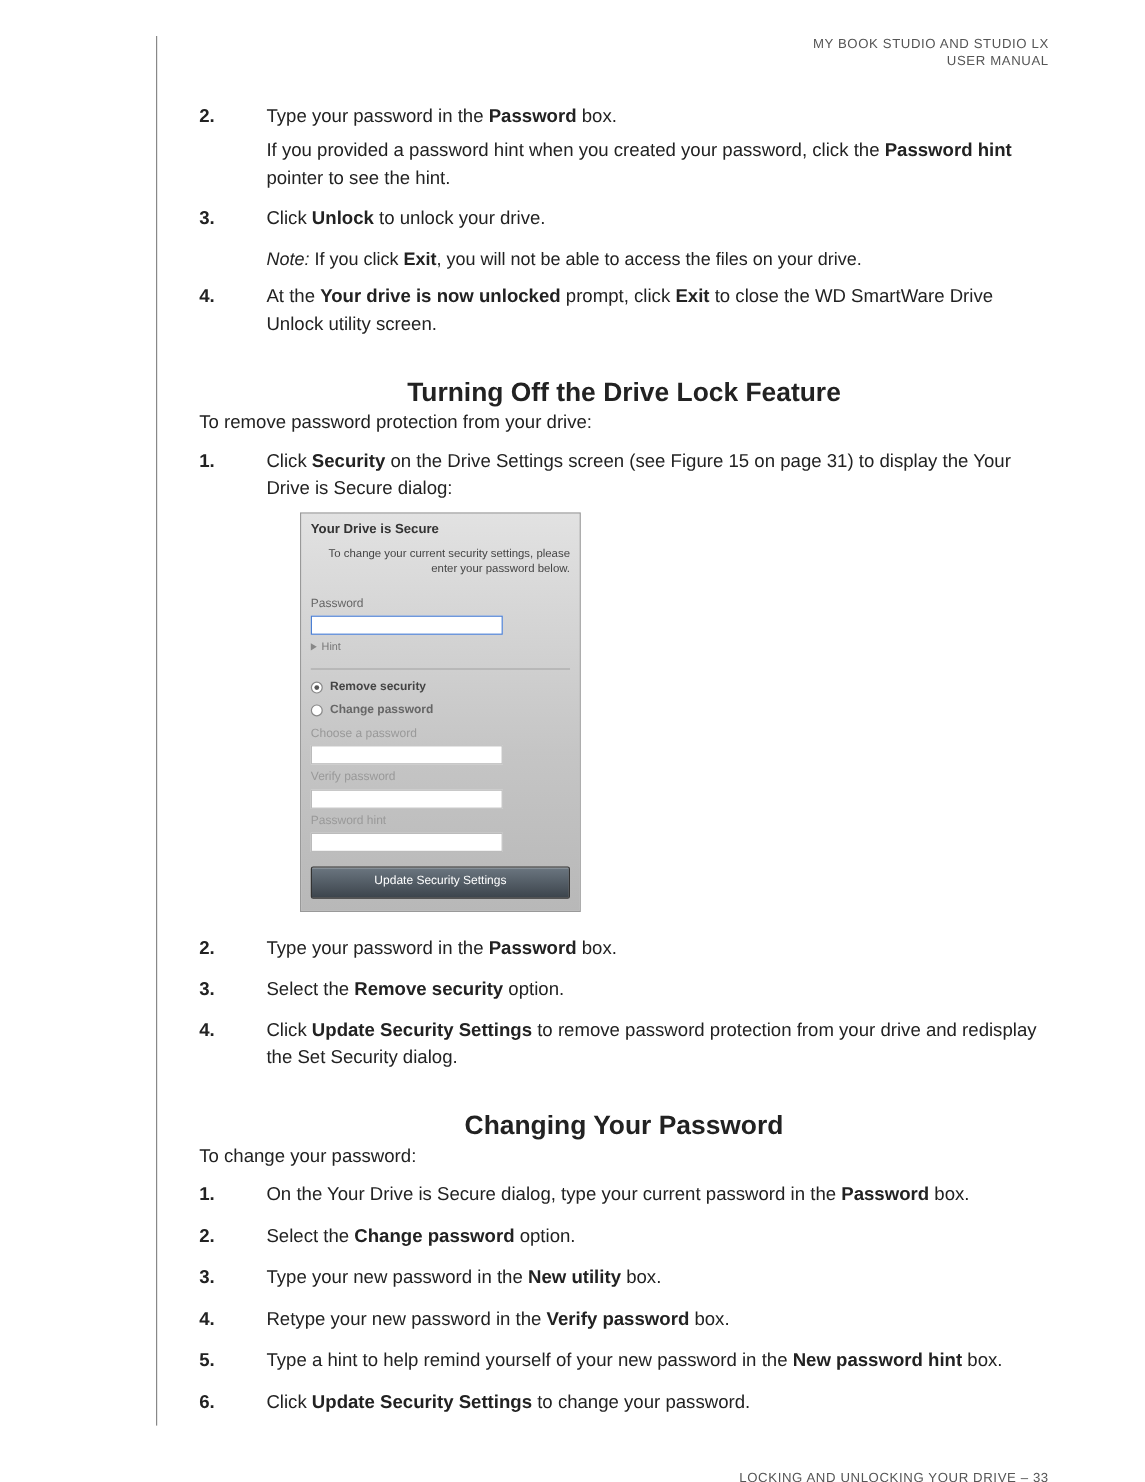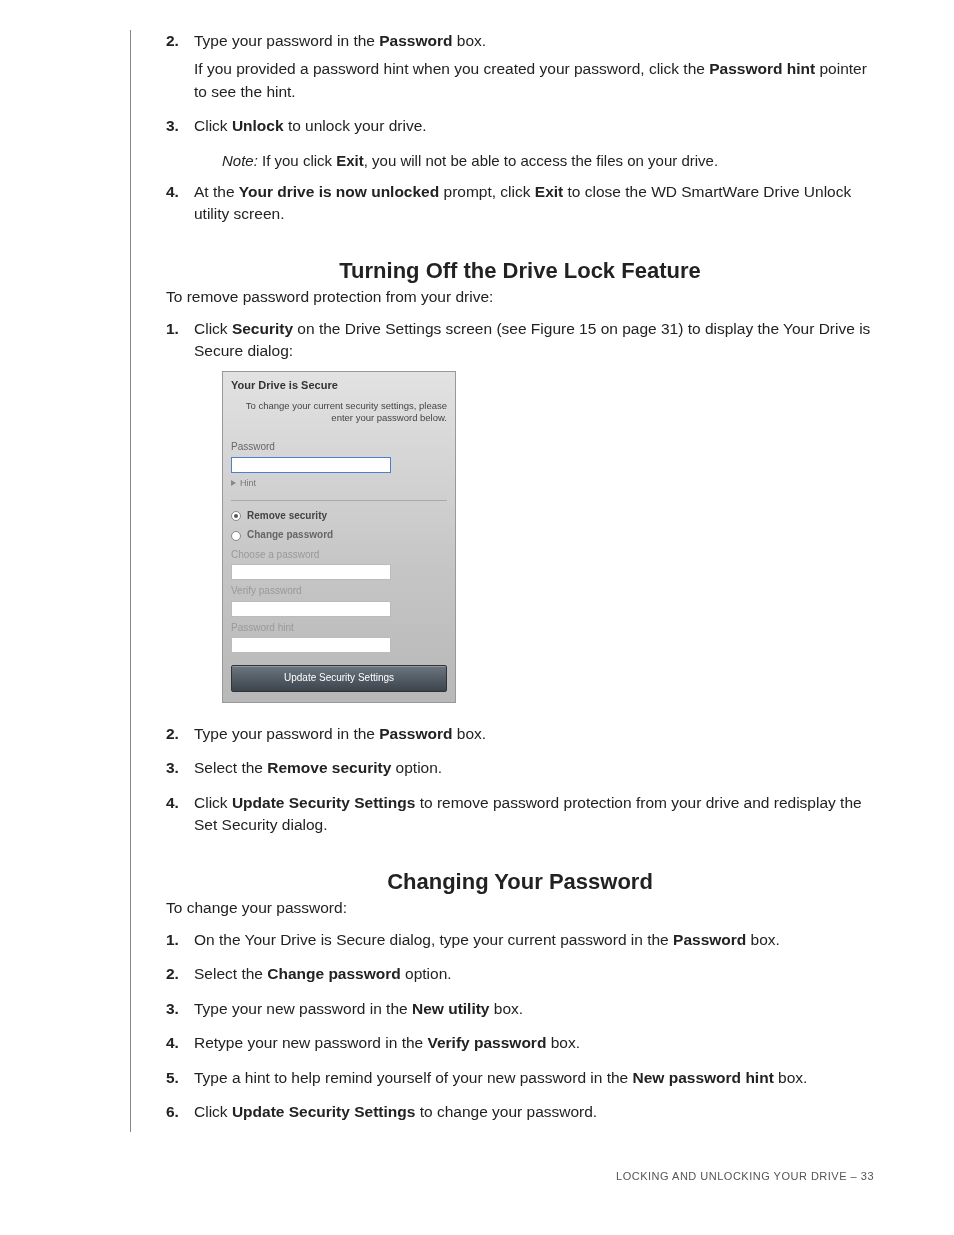--- a/index.html
+++ b/index.html
@@ -32,21 +32,21 @@
     margin-bottom: 28px;
   }
   .content { padding-left: 36px; }
   .step-row {
     display: flex;
     margin-bottom: 6px;
     font-size: 15.5px;
     line-height: 1.45;
   }
   .step-num { width: 28px; flex-shrink: 0; font-weight: bold; }
-  .step-body { flex: 1; }
+  .step-body { flex: 1; margin-left: 28px; }
   .step-body p { margin: 0 0 6px 0; }
   .note-row {
     margin: 4px 0 10px 56px;
     font-size: 15px;
     line-height: 1.4;
   }
   h2.section {
     font-size: 22px;
     font-weight: 900;
     margin: 26px 0 4px 0;
@@ -106,20 +106,24 @@
     color: #555;
     margin-top: 40px;
   }
 </style>
 </head>
 <body>
 
 <div class="page">
   <div class="vrule"></div>
 
+  <div class="header-block">
+    <div>MY BOOK STUDIO AND  STUDIO LX</div>
+    <div>USER MANUAL</div>
+  </div>
 
   <div class="content">
 
     <div class="step-row">
       <div class="step-num">2.</div>
       <div class="step-body">
         <p><span>Type your password in the </span><b>Password</b><span> box.</span></p>
         <p><span>If you provided a password hint when you created your password, click the </span><b>Password hint</b><span> pointer to see the hint.</span></p>
       </div>
     </div>

